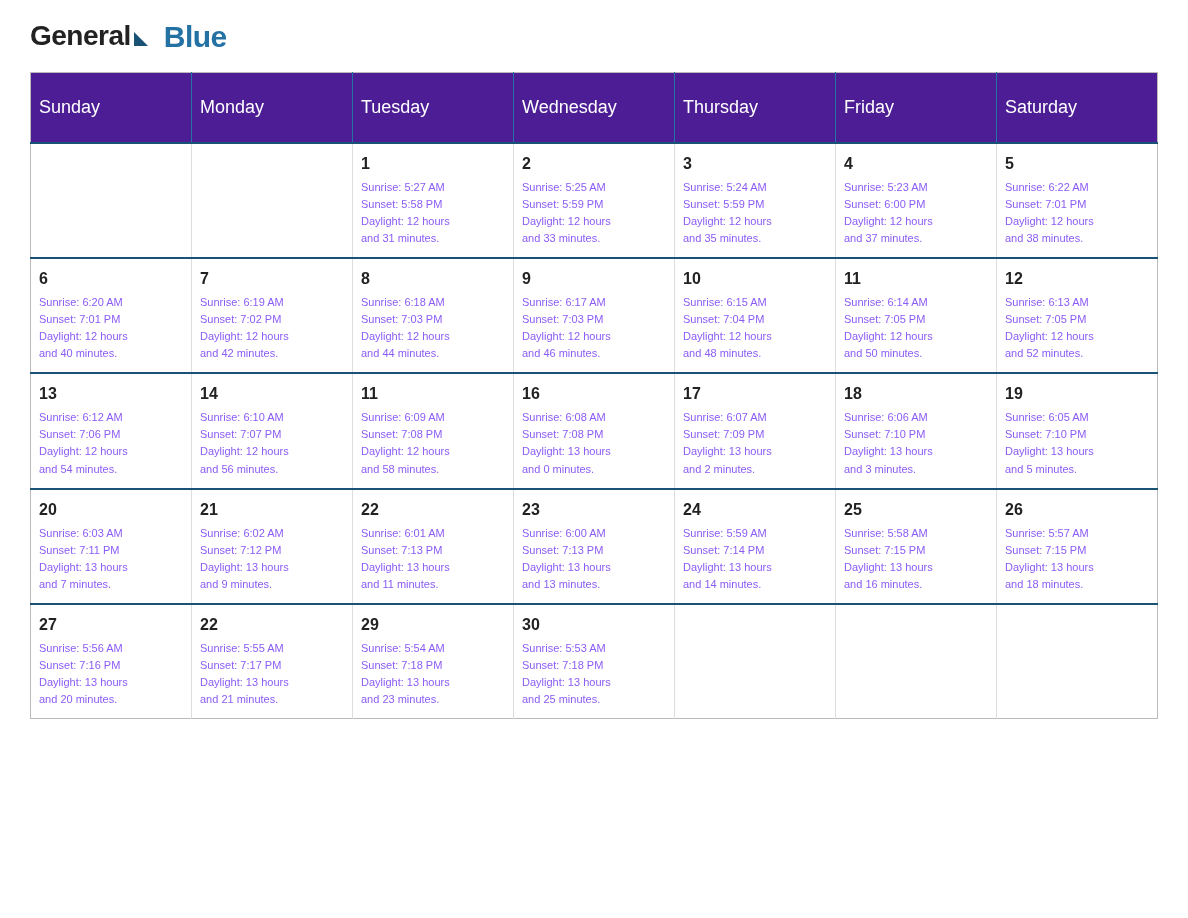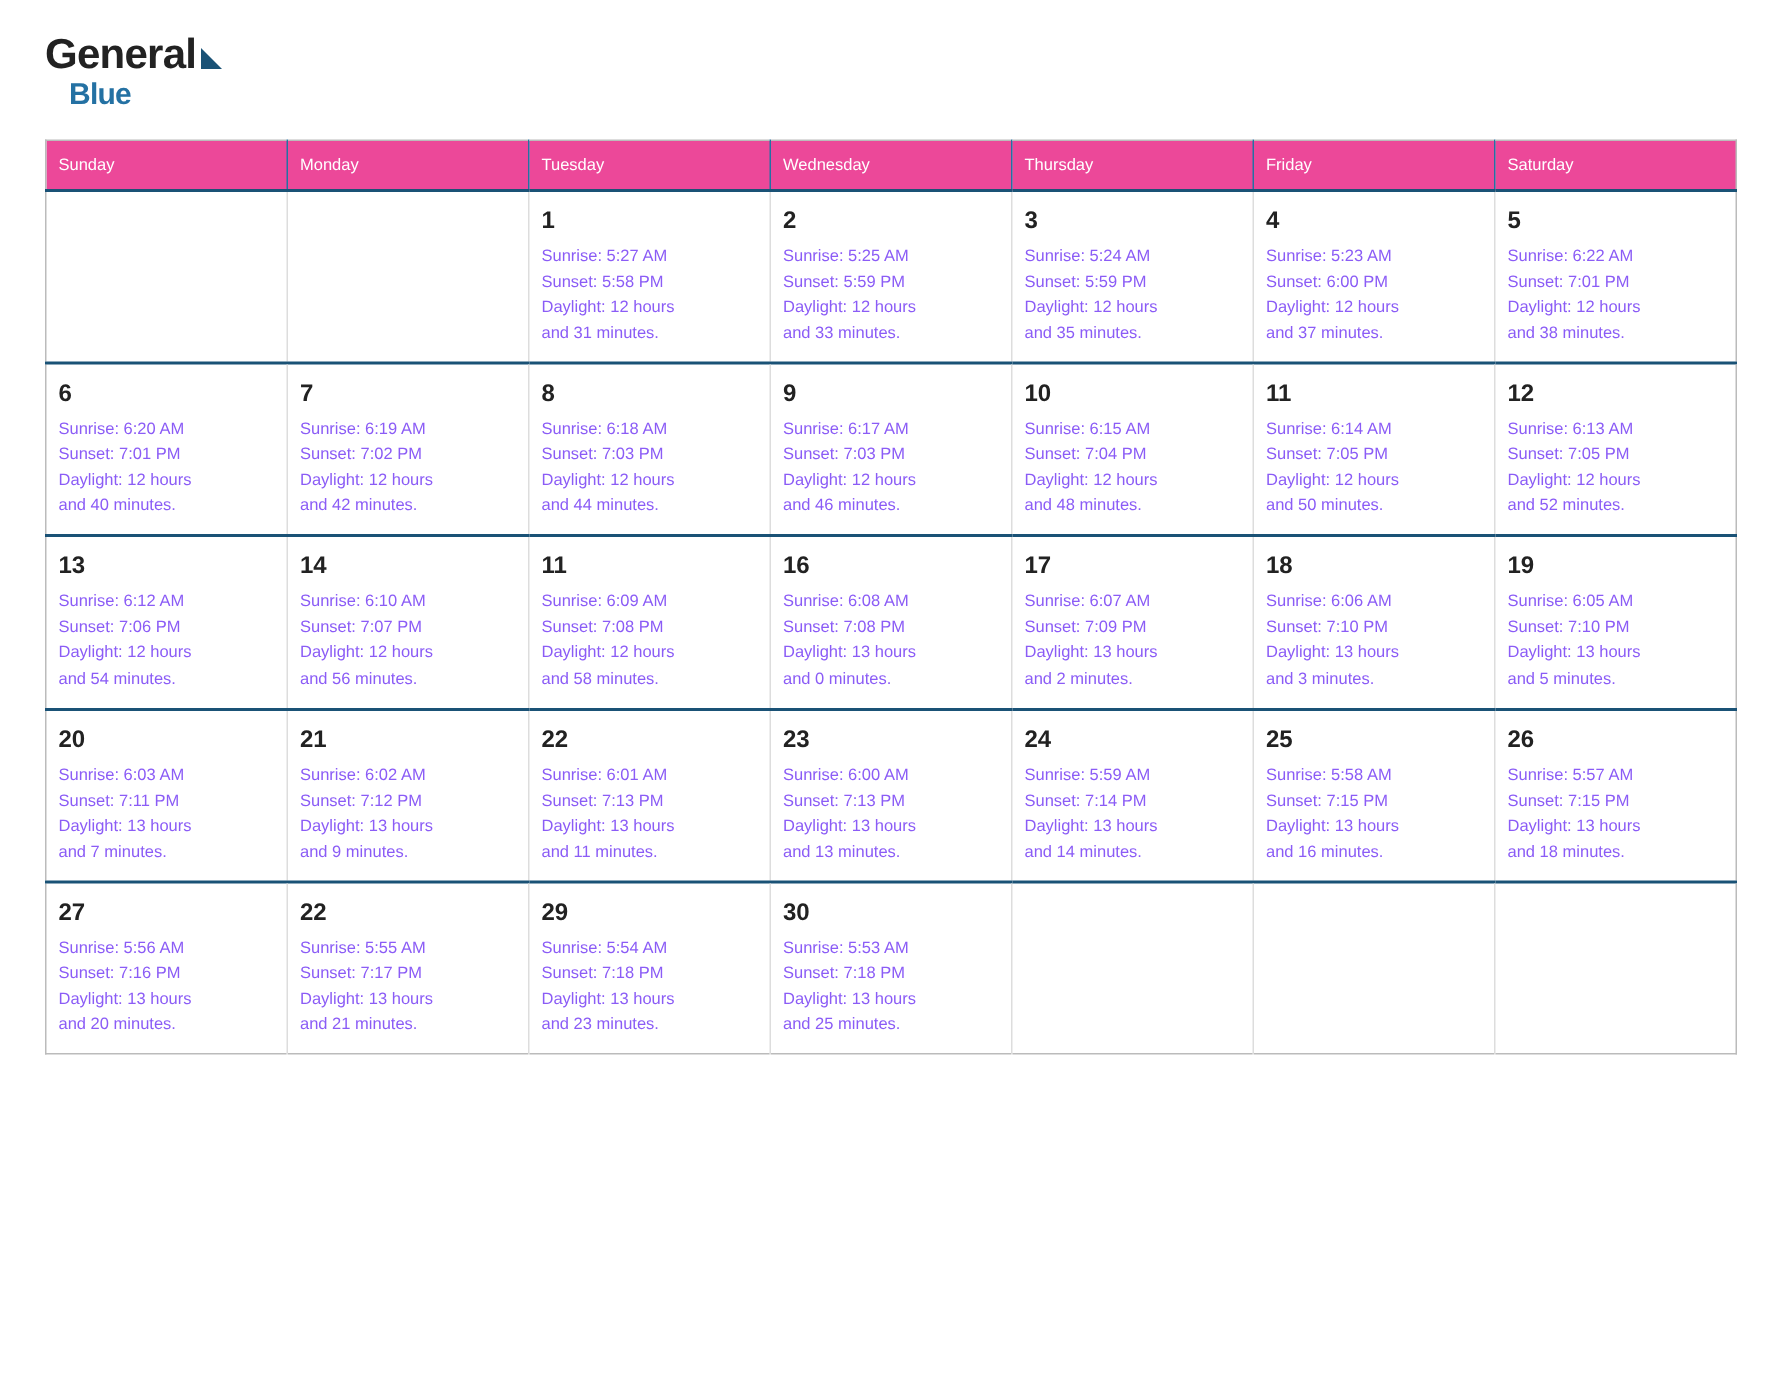--- a/index.html
+++ b/index.html
@@ -12,21 +12,20 @@
       padding: 20px 30px;
     }
     .header {
       display: flex;
       justify-content: space-between;
       align-items: flex-start;
       margin-bottom: 18px;
     }
     .logo {
       display: flex;
-      flex-direction: column;
       align-items: flex-start;
     }
     .logo-top {
       display: flex;
       align-items: center;
     }
     .logo-general {
       font-size: 28px;
       font-weight: bold;
       color: #222;
@@ -35,21 +34,21 @@
     .logo-triangle {
       width: 0;
       height: 0;
       border-left: 14px solid #1a5276;
       border-top: 14px solid transparent;
       border-bottom: 0px solid transparent;
       margin-left: 3px;
       margin-top: 6px;
     }
     .logo-blue {
-      font-size: 20px;
+      font-size: 30px;
       font-weight: bold;
       color: #2471a3;
       margin-left: 2px;
       letter-spacing: -0.5px;
     }
     .title-area {
       text-align: right;
     }
     .title-area h1 {
       font-size: 52px;
@@ -62,25 +61,25 @@
       font-weight: normal;
       color: #444;
       margin-top: 6px;
     }
     .calendar {
       width: 100%;
       border-collapse: collapse;
       border: 1px solid #bbb;
     }
     .calendar thead tr th {
-      background: #ec4899;
+      background: #4c1d95;
       color: #fff;
-      font-size: 11px;
+      font-size: 18px;
       font-weight: normal;
-      padding: 10px 8px;
+      padding: 24px 8px;
       text-align: left;
       border-right: 1px solid #2471a3;
     }
     .calendar thead tr th:last-child {
       border-right: none;
     }
     .calendar tbody tr td {
       vertical-align: top;
       padding: 8px 8px 10px 8px;
       border-top: 2px solid #1a5276;

